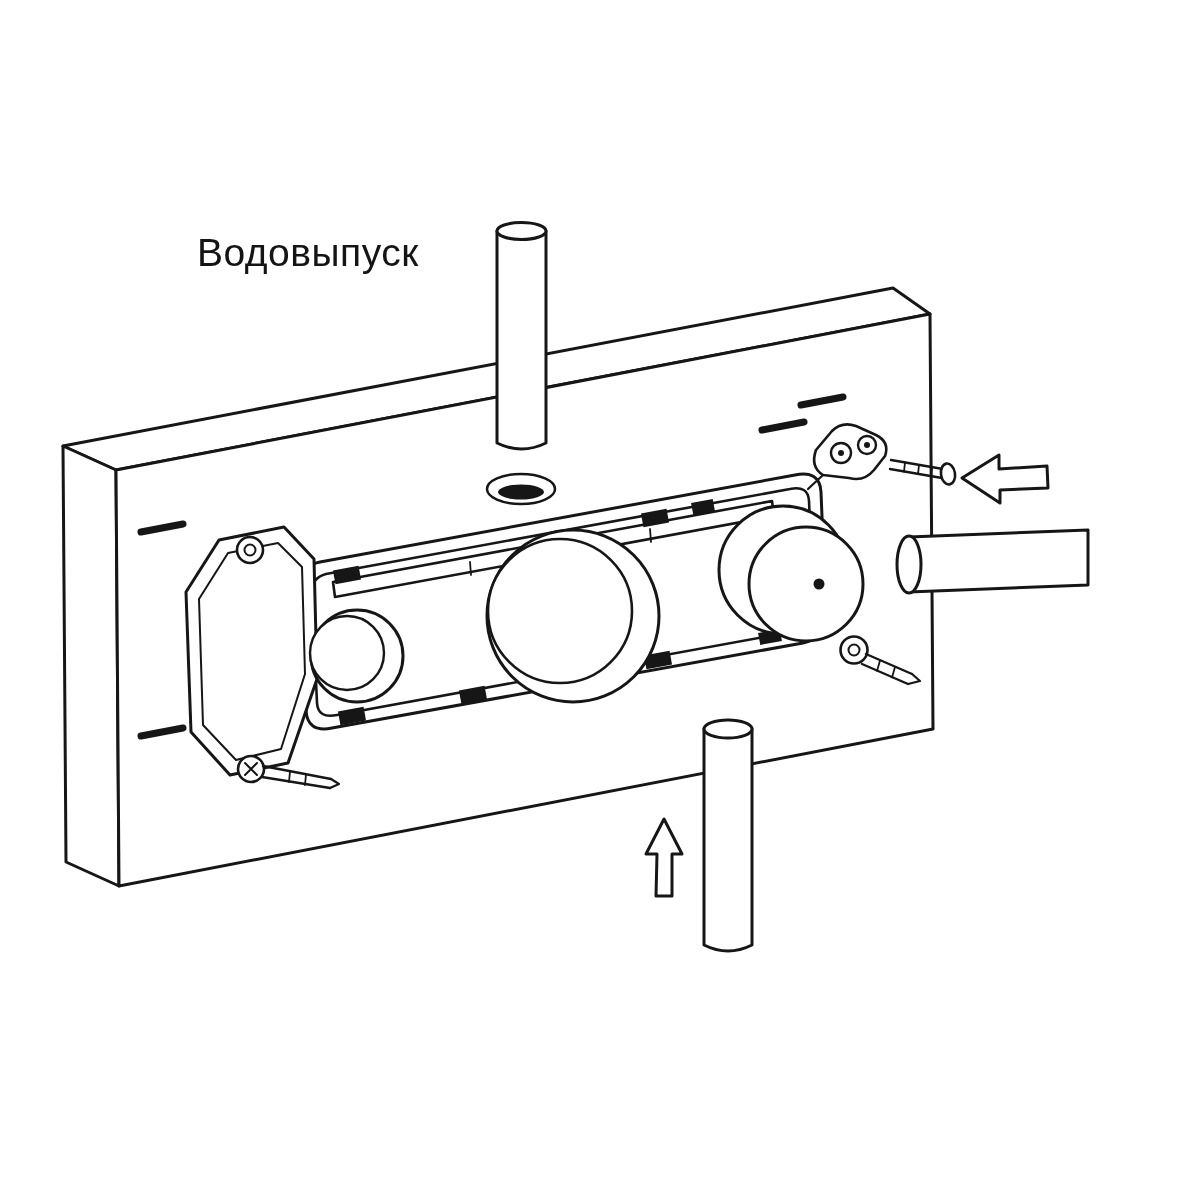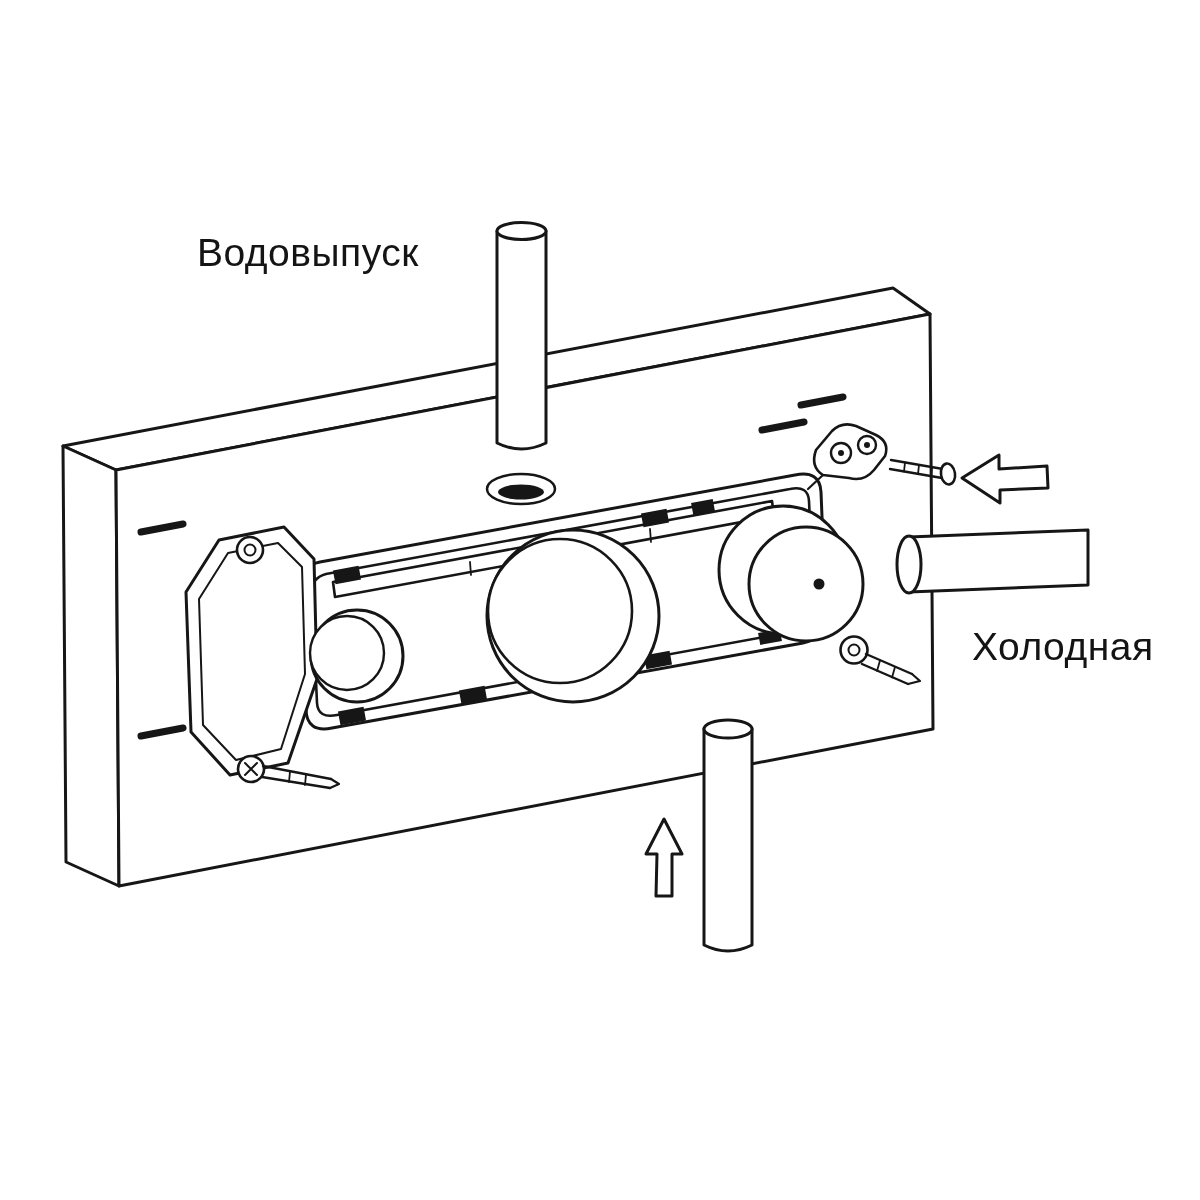--- a/index.html
+++ b/index.html
@@ -131,15 +131,14 @@
 
       <g stroke-width="3" fill="#ffffff">
         <path d="M962,452 L999,429 L999,443 L1047,440 L1048,462 L1000,464 L1000,477 Z"></path>
         <path d="M664,793 L646,828 L657,828 L656,870 L672,870 L672,828 L682,828 Z"></path>
       </g>
 
     </g>
   </svg>
 
   <div class="label label-outlet">Водовыпуск</div>
-  <div class="label label-cold">Холодная</div>
 
 </div>
 
 </body></html>

